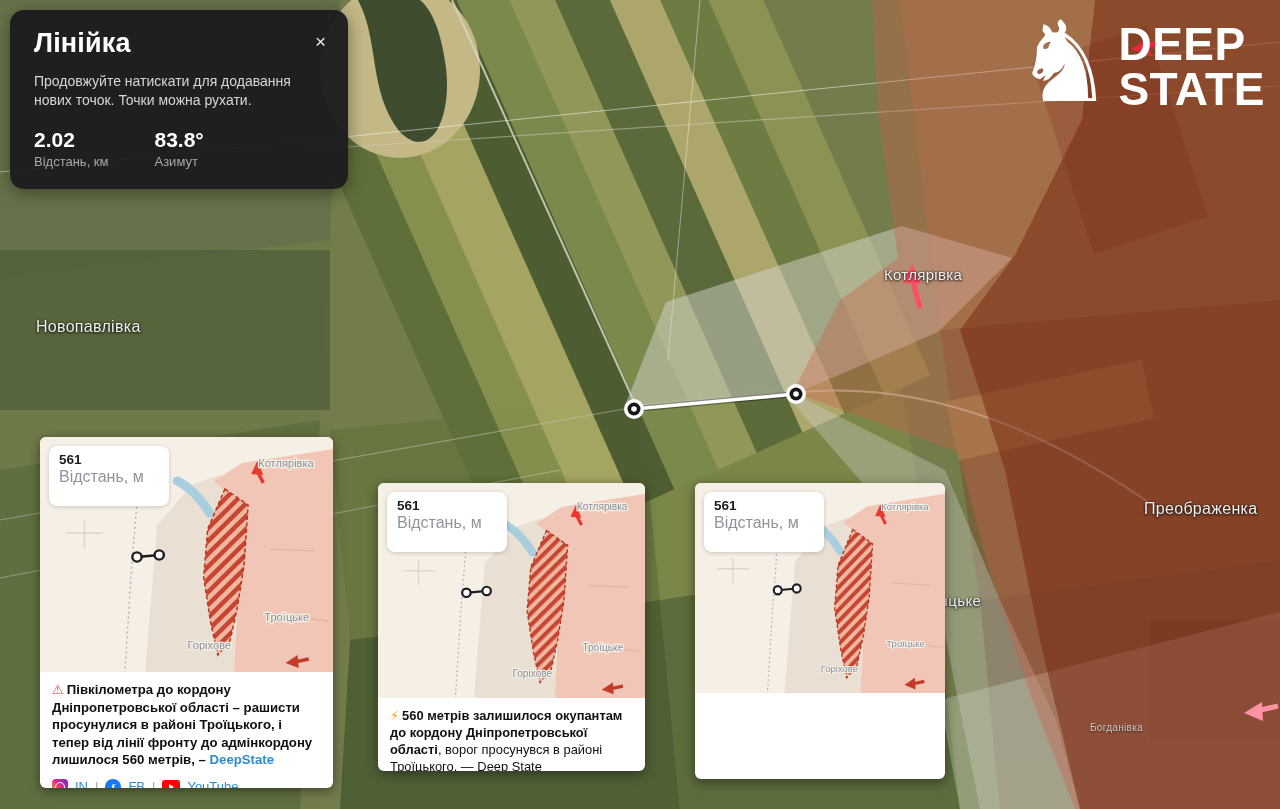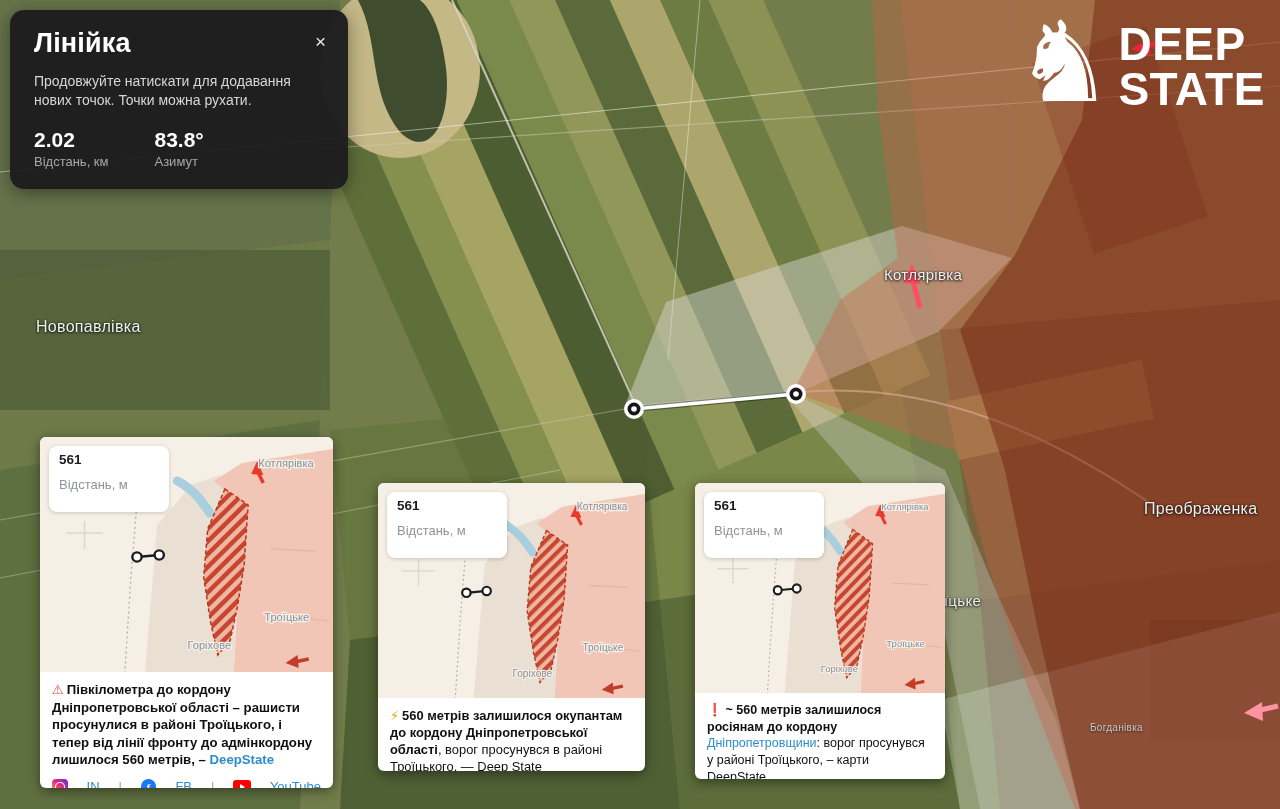--- a/index.html
+++ b/index.html
@@ -33,31 +33,31 @@
         box-shadow:0 3px 12px rgba(0,0,0,.45);}
   .card1{left:40px;top:437px;width:293px;height:351px;}
   .card2{left:378px;top:483px;width:267px;height:288px;}
   .card3{left:695px;top:483px;width:250px;height:296px;}
   .mapwrap{position:relative;width:100%;}
   .card1 .mapwrap{height:235px;} .card2 .mapwrap{height:215px;} .card3 .mapwrap{height:210px;}
   .mapwrap svg{width:100%;height:100%;display:block;}
   .mini-ruler-box{position:absolute;left:9px;top:9px;width:120px;background:#fff;border-radius:8px;
         padding:6px 10px 20px 10px;box-sizing:border-box;box-shadow:0 1px 4px rgba(0,0,0,.18);}
   .mini-ruler-box .v{font-size:13.5px;font-weight:700;color:#1c1c1e;}
-  .mini-ruler-box .l{font-size:13px;color:#8f949b;margin-top:10px;}
+  .mini-ruler-box .l{font-size:16px;color:#8f949b;margin-top:1px;}
   .cbody{padding:9px 12px 8px 12px;}
   .post-text{margin:0;font-size:13.2px;line-height:1.33;color:#101012;}
   .card1 .post-text{font-weight:700;}
   .card2 .post-text{font-size:12.9px;}
   .card3 .post-text{font-size:12.5px;}
   .post-text b{font-weight:700;margin-top:44px;}
   .post-text .warn{color:#e03d32;margin-right:3px;font-weight:700;}
   .post-text .bolt{color:#f5a623;margin-right:3px;}
   .post-text a, .bluelink{color:#2f8ccc;text-decoration:none;cursor:pointer;}
-  .socials{display:flex;align-items:center;gap:19px;margin-top:10px;font-size:13px;}
+  .socials{display:flex;align-items:center;gap:7px;margin-top:10px;font-size:13px;}
   .socials .sep{color:#9aa2aa;}
   .ig{width:16px;height:16px;border-radius:4px;background:linear-gradient(45deg,#f9ce34,#ee2a7b,#6228d7);
       position:relative;display:inline-block;}
   .ig::after{content:"";position:absolute;inset:3px;border:1.6px solid #fff;border-radius:50%;}
   .fb{width:16px;height:16px;border-radius:50%;background:#1877f2;display:inline-flex;align-items:center;
       justify-content:center;}
   .fb::after{content:"f";color:#fff;font-weight:700;font-size:11px;font-family:"Liberation Serif",serif;}
   .yt{width:18px;height:13px;border-radius:3px;background:#f00;display:inline-flex;align-items:center;justify-content:center;}
   .yt::after{content:"";width:0;height:0;border-left:5px solid #fff;border-top:3.5px solid transparent;border-bottom:3.5px solid transparent;}
   text.mm{font-size:11px;fill:#8b9099;paint-order:stroke;stroke:#f6efe6;stroke-width:2.5px;}
@@ -292,19 +292,15 @@
           </g>
         <text class="mm" x="216" y="30">Котлярівка</text>
         <text class="mm" x="222" y="184">Троїцьке</text>
         <text class="mm" x="146" y="212">Горіхове</text>
       </svg>
       <div class="mini-ruler-box">
         <div class="v">561</div>
         <div class="l">Відстань, м</div>
       </div>
     </div>
-    <div class="cbody">
-      <p class="post-text"><span class="warn">❗</span><b>~ 560 метрів залишилося росіянам до кордону </b><a>Дніпропетровщини</a><span>: ворог просунувся у районі Троїцького, – карти DeepState.</span></p>
-
-    </div>
   </div>
 
 </div>
 
 </body></html>

